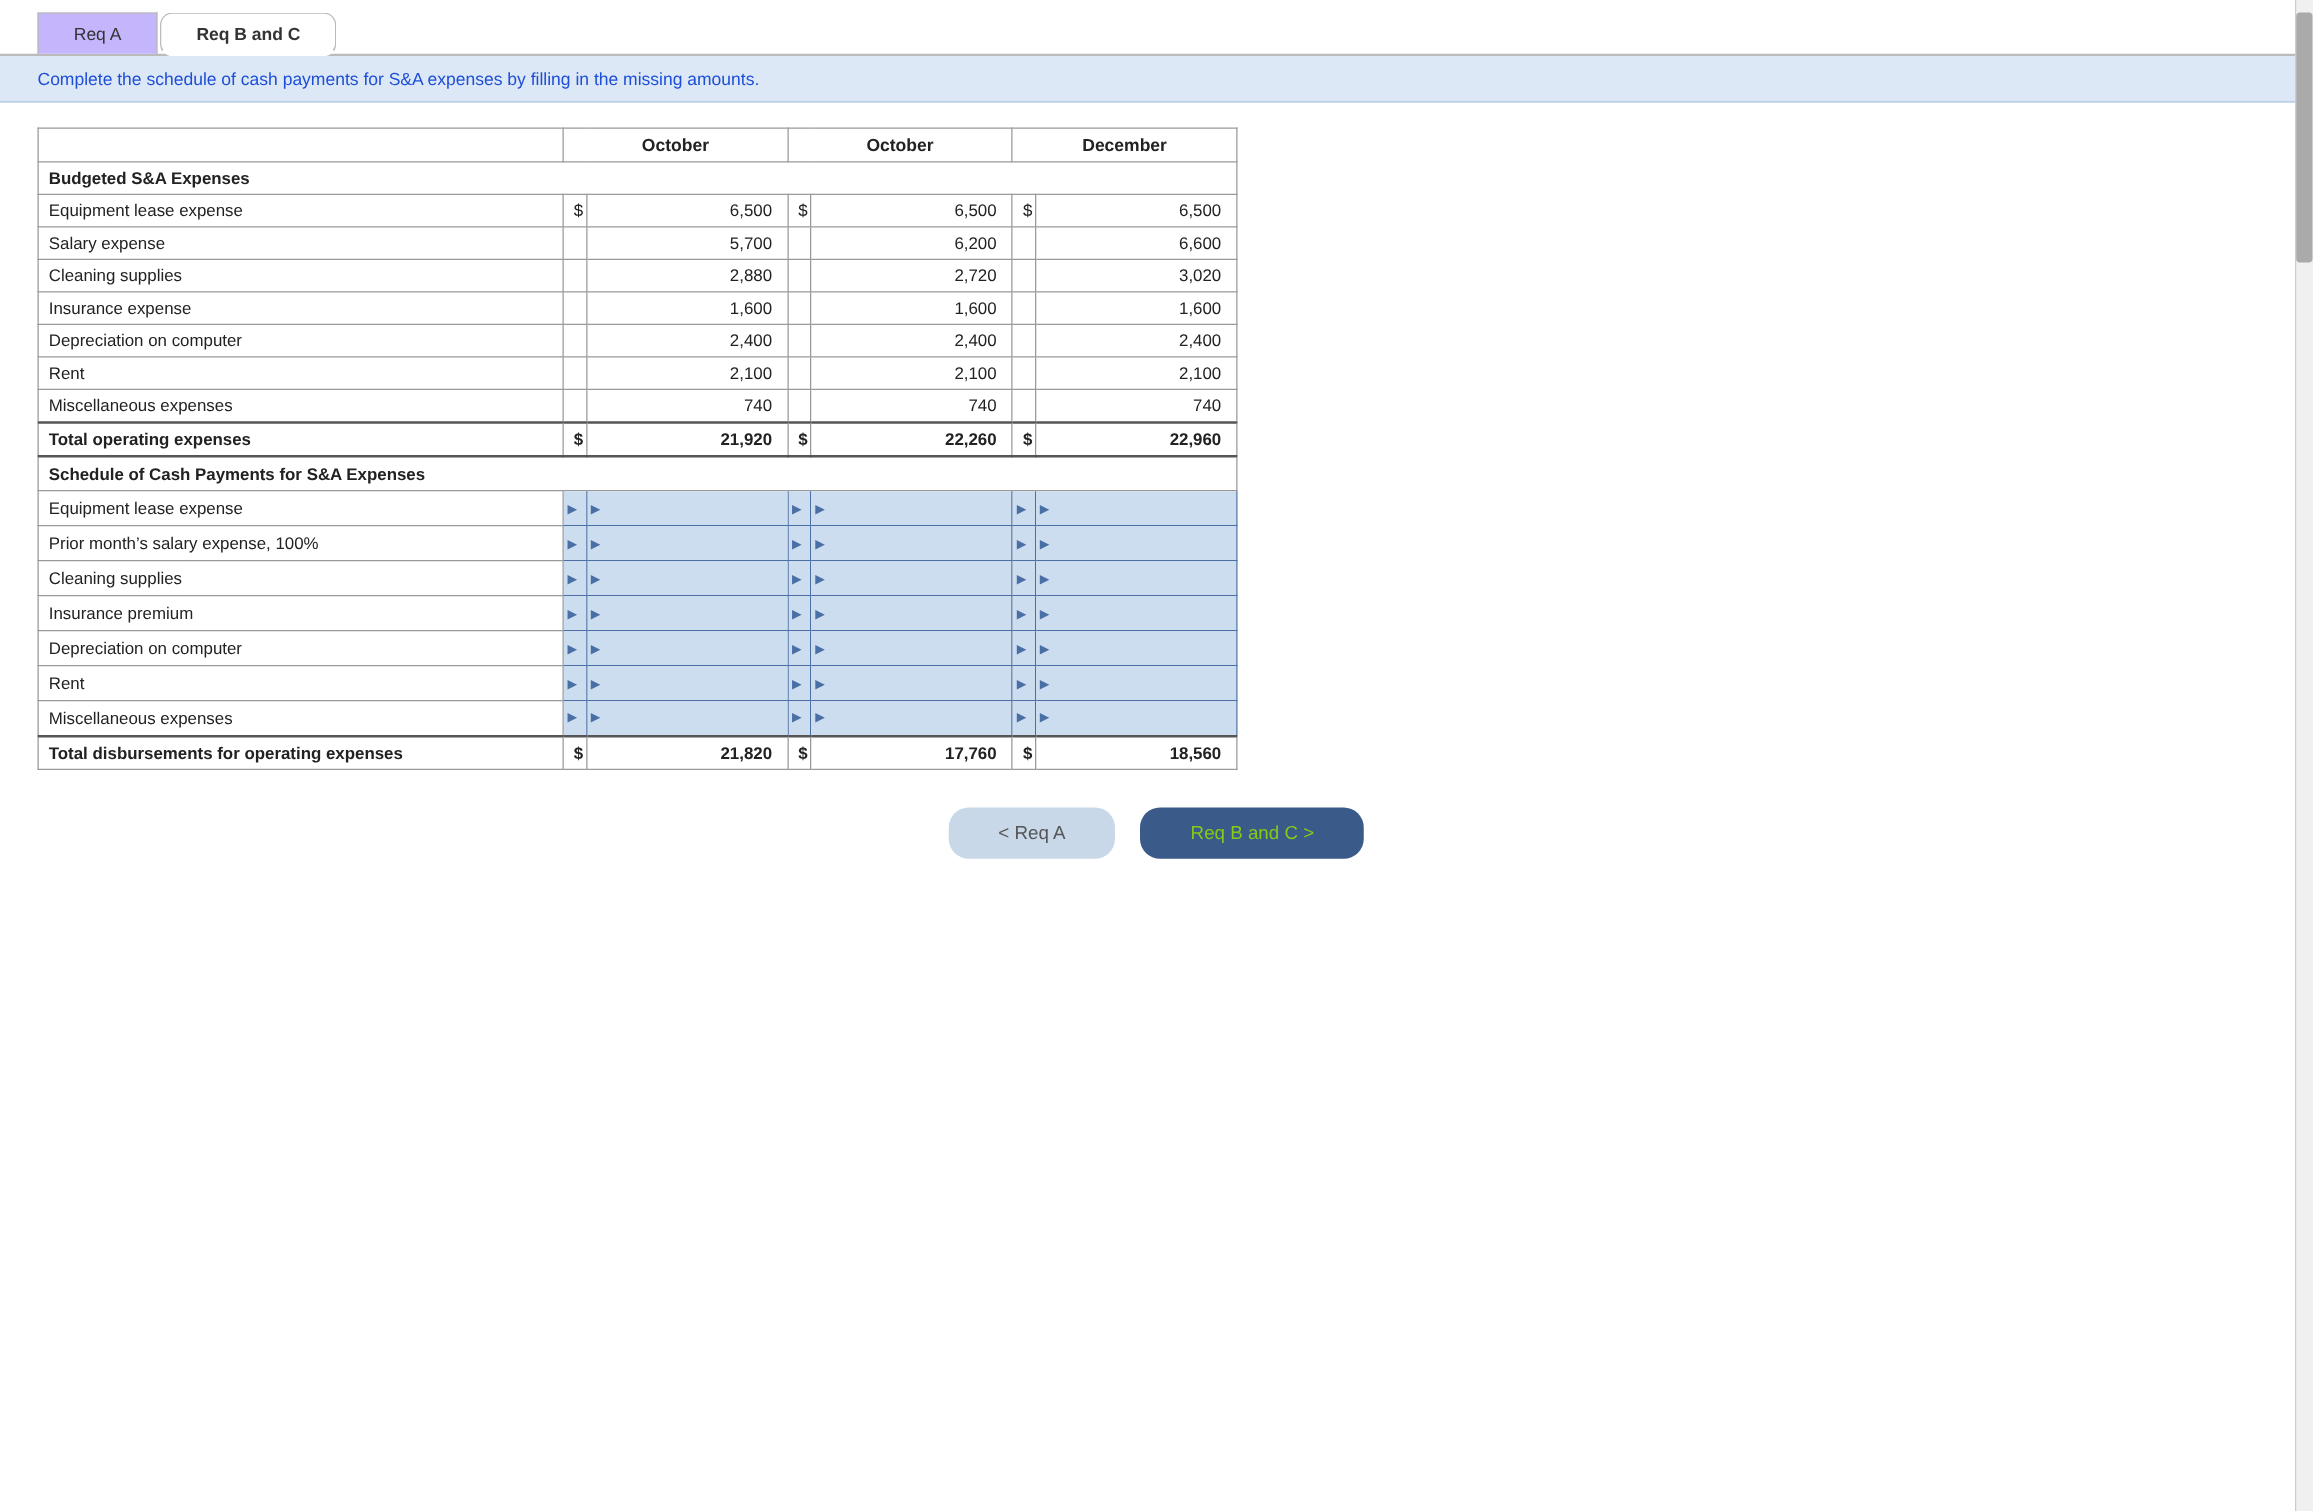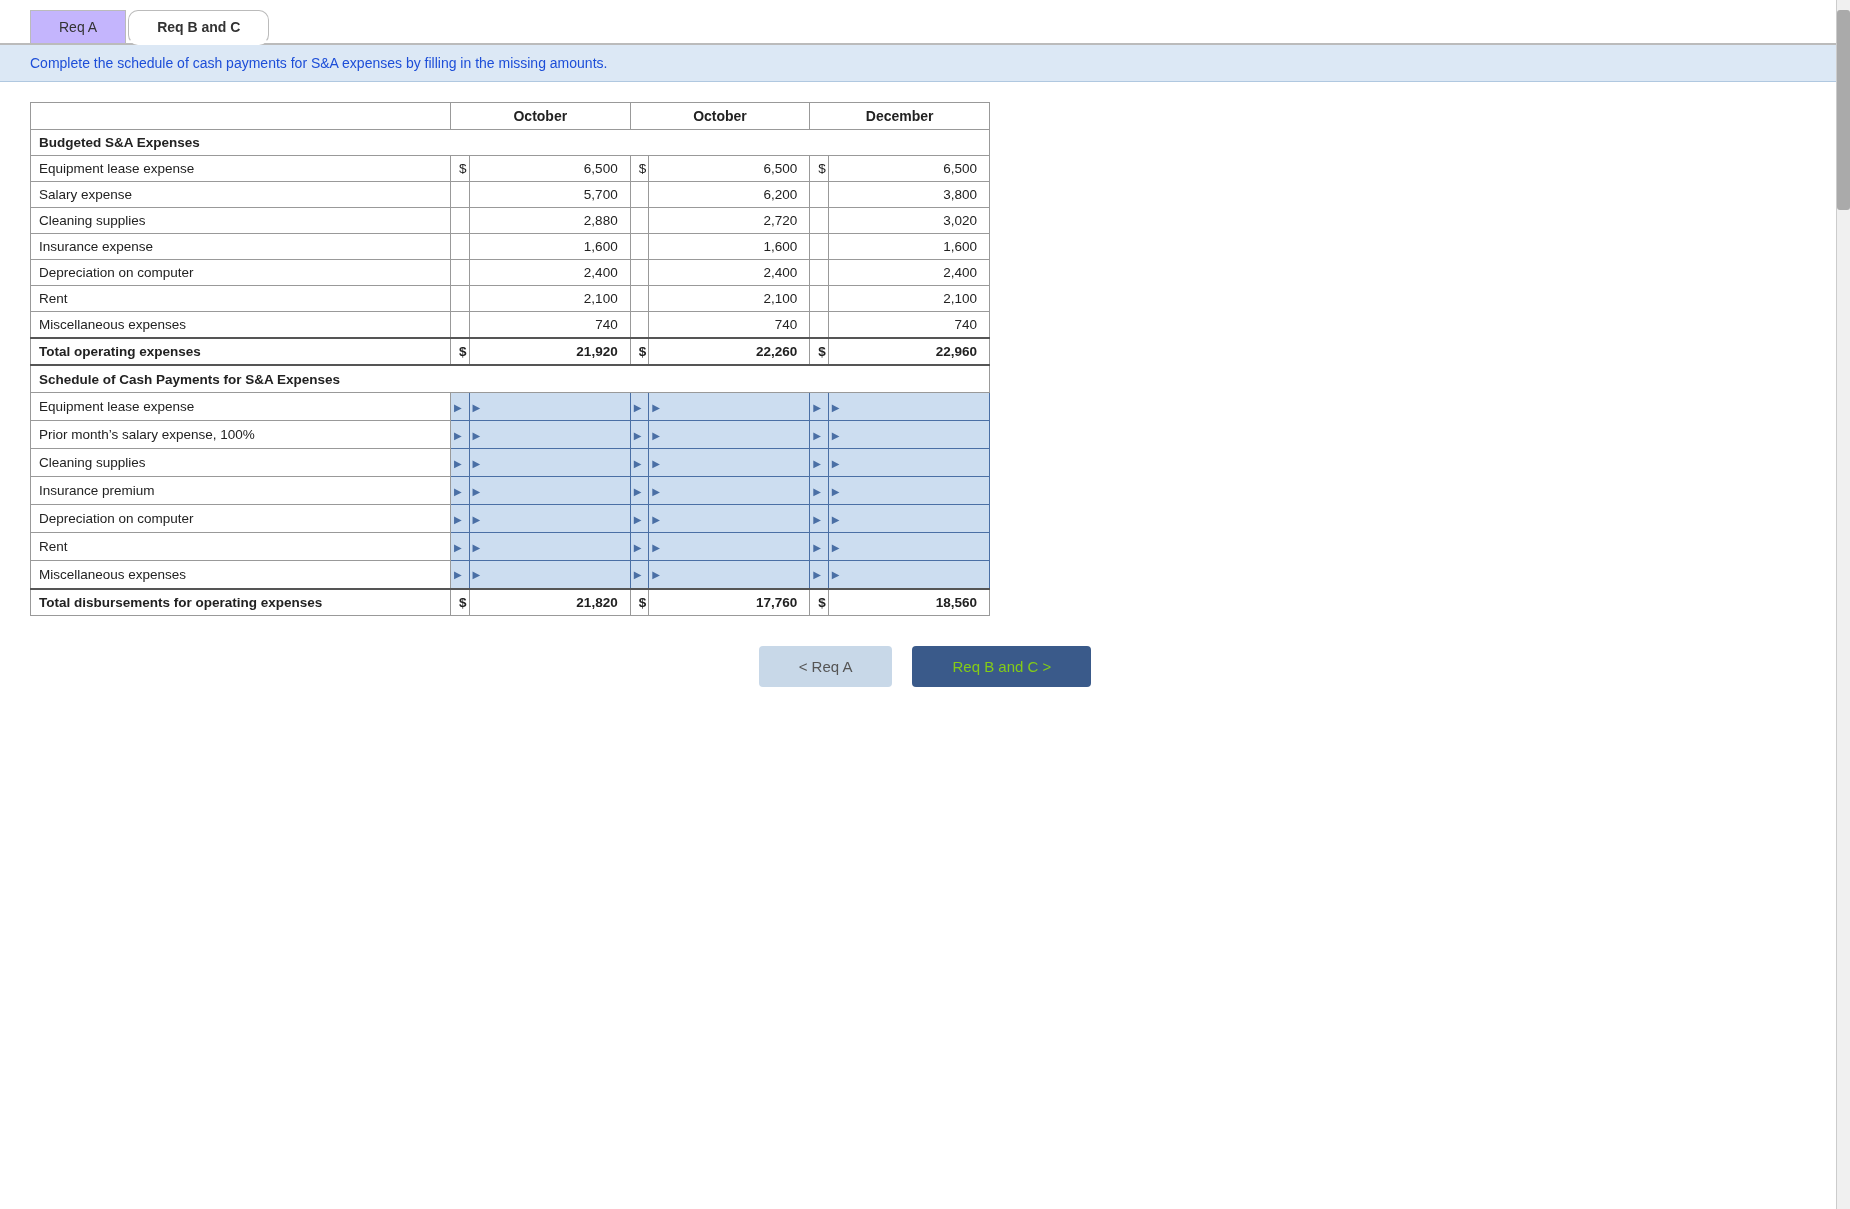--- a/index.html
+++ b/index.html
@@ -134,21 +134,21 @@
       gap: 20px;
       margin-top: 30px;
       padding-left: 0;
     }
 
     .nav-btn {
       padding: 12px 40px;
       font-size: 15px;
       border: none;
       cursor: pointer;
-      border-radius: 4px;
+      border-radius: 16px;
     }
 
     .nav-btn.prev {
       background: #c8d8e8;
       color: #555;
     }
 
     .nav-btn.next {
       background: #3a5a8a;
       color: #84cc16;
@@ -216,21 +216,21 @@
         <td class="number-cell">6,500</td>
       </tr>
 
       <tr>
         <td class="col-label">Salary expense</td>
         <td class="dollar-cell"></td>
         <td class="number-cell">5,700</td>
         <td class="dollar-cell"></td>
         <td class="number-cell">6,200</td>
         <td class="dollar-cell"></td>
-        <td class="number-cell">3,800</td>
+        <td class="number-cell">6,600</td>
       </tr>
 
       <tr>
         <td class="col-label">Cleaning supplies</td>
         <td class="dollar-cell"></td>
         <td class="number-cell">2,880</td>
         <td class="dollar-cell"></td>
         <td class="number-cell">2,720</td>
         <td class="dollar-cell"></td>
         <td class="number-cell">3,020</td>

